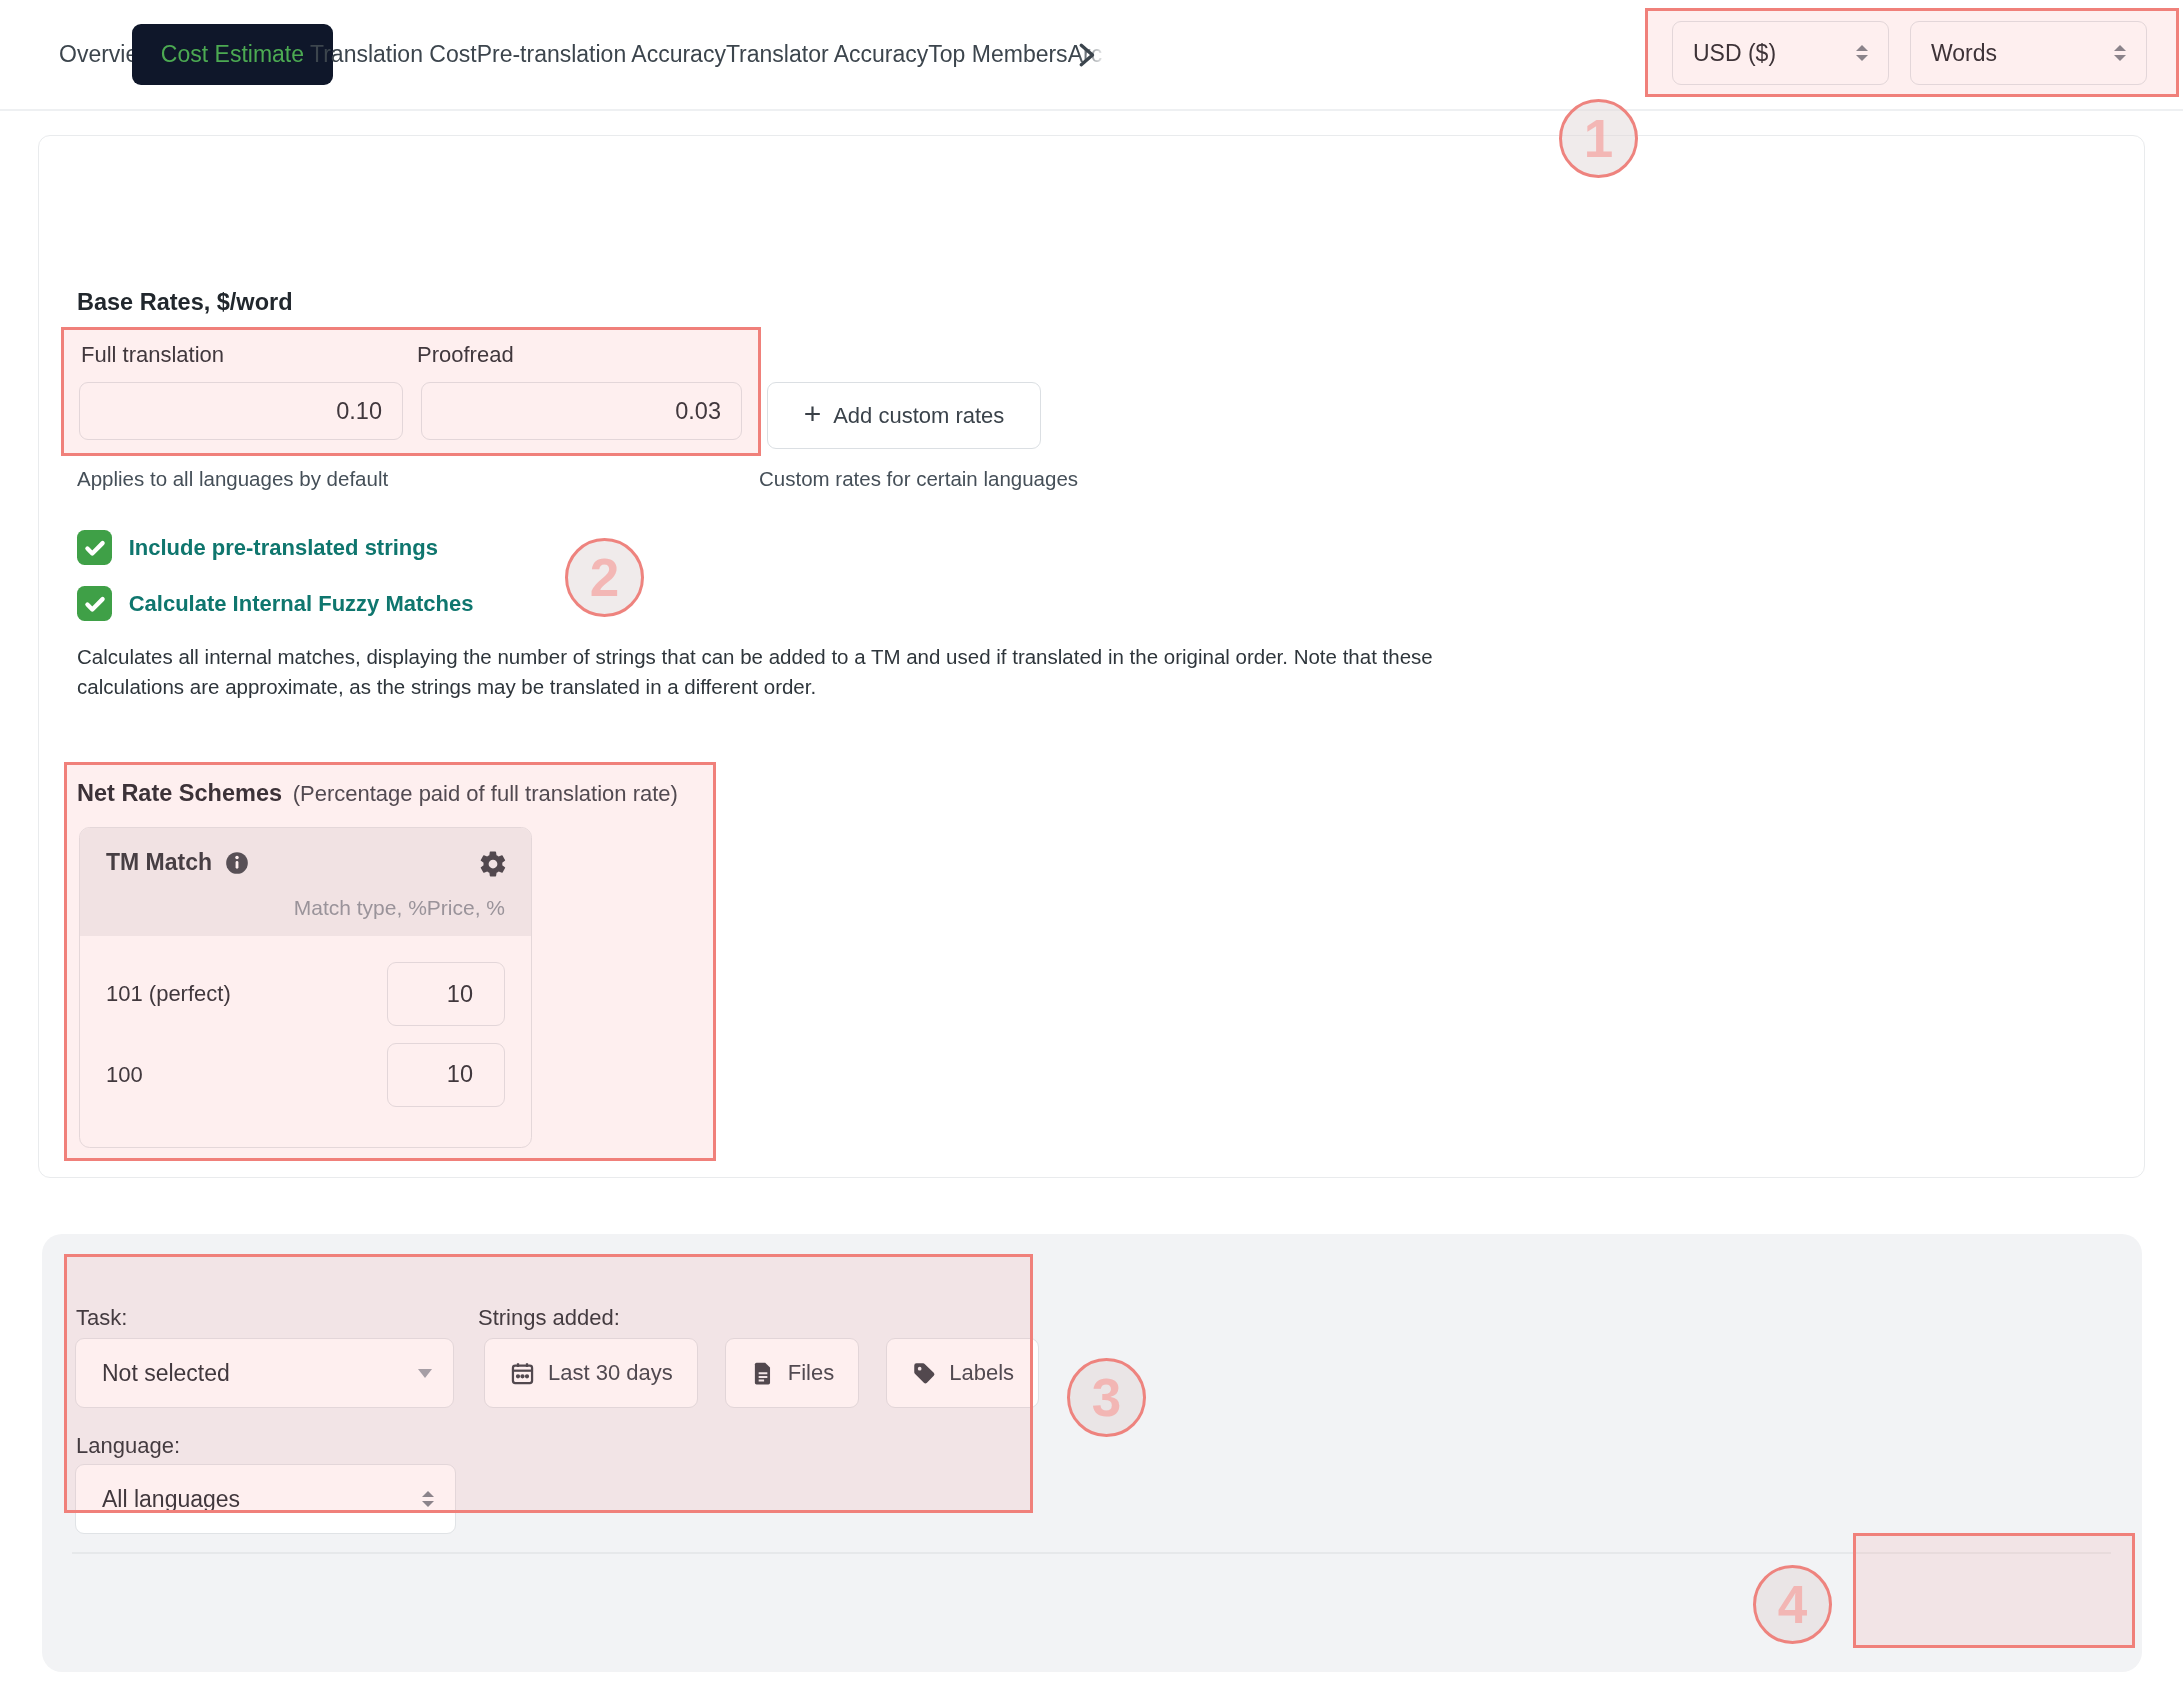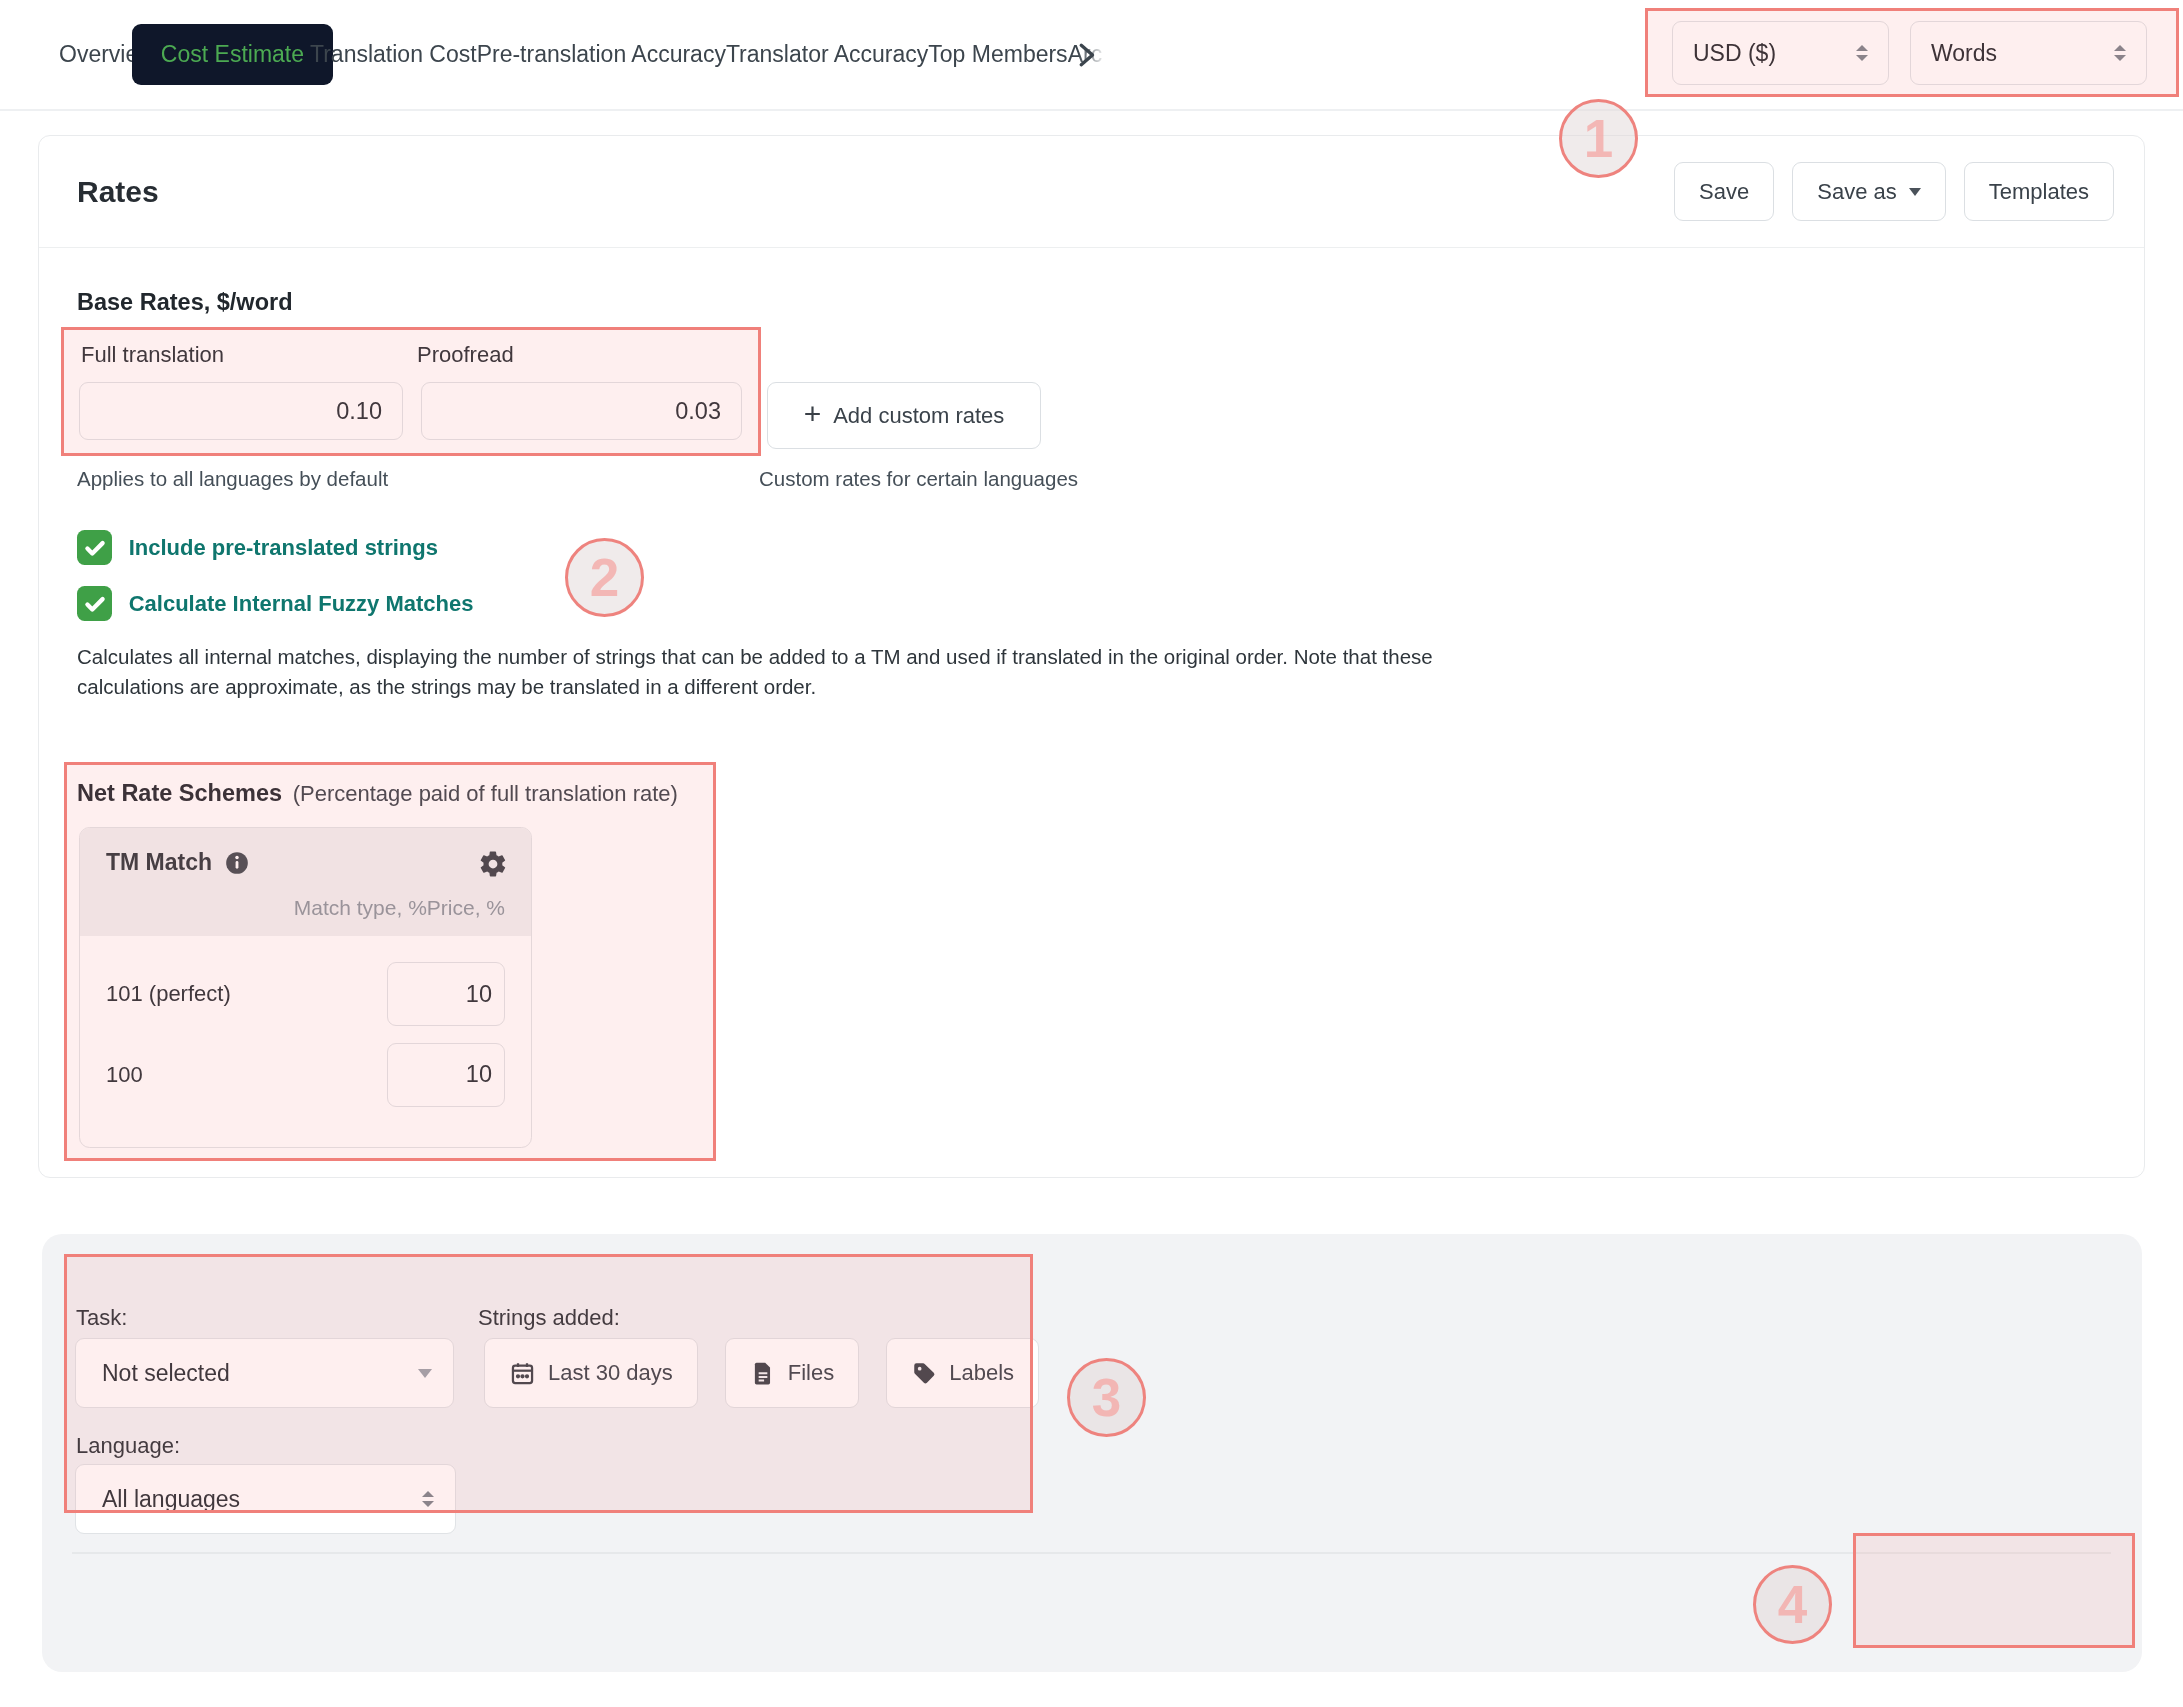--- a/index.html
+++ b/index.html
@@ -59,21 +59,21 @@
   .tm-header { height:108px; background:#f0f1f2; padding:21px 26px 0 26px; position:relative; }
   .tm-title-row { display:flex; align-items:center; gap:12px; }
   .tm-title { font-size:23px; font-weight:600; color:#2d343a; }
   .tm-gear { position:absolute; right:23px; top:21px; cursor:pointer; }
   .tm-cols { display:flex; justify-content:flex-end; margin-top:20px; font-size:21px; color:#8d969e; }
   .tm-row { display:flex; justify-content:space-between; align-items:center; padding:0 26px; }
   .tm-row-1 { margin-top:26px; }
   .tm-row-2 { margin-top:16.7px; }
   .tm-row .lbl { font-size:22px; color:#262d33; }
   .tm-input { width:118px; height:64px; border:1.5px solid #e0e3e6; border-radius:9px; background:#fff;
-              font-size:23.5px; color:#262d33; text-align:right; padding-right:12px; font-family:"Liberation Sans", sans-serif;margin-left:12px; }
+              font-size:23.5px; color:#262d33; text-align:right; padding-right:31px; font-family:"Liberation Sans", sans-serif;margin-left:12px; }
 
   
   .panel { position:absolute; left:42px; top:1234px; width:2100px; height:438px; background:#f2f3f5; border-radius:20px; }
   .panel .p-label { position:absolute; font-size:22px; color:#2a3137; white-space:nowrap; }
   .dd { position:absolute; height:70px; background:#fff; border:1.5px solid #e0e3e6; border-radius:9px;
         display:flex; align-items:center; justify-content:space-between; padding:0 21px 0 26px; font-size:23px; color:#262d33; cursor:pointer; }
   .dd-caret { width:0; height:0; border-left:7.6px solid transparent; border-right:7.6px solid transparent; border-top:9px solid #9aa2ab; }
   .filters { position:absolute; left:442px; top:104px; display:flex; gap:27px; }
   .filters .btn { height:70px; font-size:22px; border-color:#dfe2e5; }
   .divider { position:absolute; left:30px; top:318px; width:2039px; height:1.5px; background:#e6e8ea; }
@@ -121,35 +121,20 @@
   <span>Words</span>
   <span class="updown icon">
       <i class="tri-up"></i>
       <i class="tri-down"></i>
     </span>
 </div>
 
 <div class="header-line"></div>
 
 <section class="card">
-  <div class="card-header">
-    <div class="card-title">Rates</div>
-    <div class="hdr-actions">
-      <button class="btn">
-        <span>Save</span>
-      </button>
-      <button class="btn">
-        <span>Save as</span>
-        <span class="caret-down icon"></span>
-      </button>
-      <button class="btn">
-        <span>Templates</span>
-      </button>
-    </div>
-  </div>
 
   <div class="h2" style="left:38px; top:153px;">Base Rates, $/word</div>
 
   <div class="field-label" style="left:42px; top:206px;">Full translation</div>
   <div class="field-label" style="left:378px; top:206px;">Proofread</div>
   <input class="num-input" style="left: 40px; top: 246px; width: 324px;" value="0.10">
   <input class="num-input" style="left: 382px; top: 246px; width: 321px;" value="0.03">
 
   <button class="btn add-btn">
     <span class="icon">

